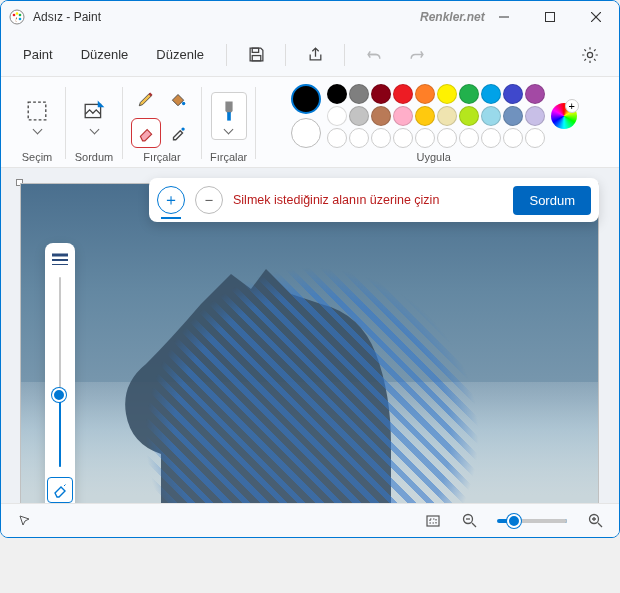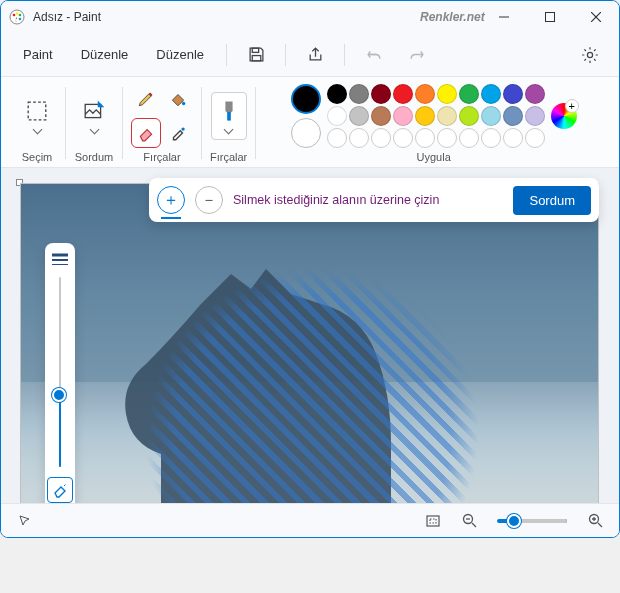--- a/index.html
+++ b/index.html
@@ -41,21 +41,21 @@
 .sky{position:absolute;inset:0;background:linear-gradient(180deg,#4a6f8e 0%,#6488a2 30%,#7a99af 60%,#b8c9d2 100%);}
 .wave{position:absolute;left:0;right:0;top:55%;height:45%;background:linear-gradient(180deg,rgba(255,255,255,.15),rgba(200,220,230,.6) 30%,#c9d6db 70%);}
 .dog{position:absolute;left:60px;top:60px;width:400px;height:300px;}
 .dog-fill{fill:#3a5166;opacity:.9;}
 .hatch{position:absolute;left:60px;top:50px;width:420px;height:310px;background:repeating-linear-gradient(45deg,rgba(51,119,204,.55) 0 6px,transparent 6px 13px);-webkit-mask:radial-gradient(ellipse 55% 75% at 55% 65%,#000 60%,transparent 72%);mask:radial-gradient(ellipse 55% 75% at 55% 65%,#000 60%,transparent 72%);}
 .handle{position:absolute;width:7px;height:7px;background:#fff;border:1px solid #888;}
 .eraser-bar{position:absolute;left:148px;top:10px;width:450px;height:44px;background:#fff;border-radius:8px;box-shadow:0 4px 12px rgba(0,0,0,.15);display:flex;align-items:center;padding:0 8px;gap:10px;}
 .circ-btn{width:28px;height:28px;border-radius:50%;border:1px solid #bbb;display:flex;align-items:center;justify-content:center;cursor:pointer;font-size:16px;color:#555;position:relative;}
 .circ-btn.active{border-color:#0078d4;color:#0078d4;}
 .circ-btn.active::after{content:"";position:absolute;left:3px;right:3px;bottom:-6px;height:2px;background:#0078d4;}
-.eraser-text{flex:1;font-size:12.5px;color:#701a75;}
+.eraser-text{flex:1;font-size:12.5px;color:#b91c1c;}
 .apply-btn{background:#0067c0;color:#fff;border:none;padding:7px 16px;border-radius:4px;font-size:13px;cursor:pointer;}
 .slider-panel{position:absolute;left:44px;top:75px;width:30px;height:270px;background:#fff;border-radius:8px;box-shadow:0 4px 12px rgba(0,0,0,.15);display:flex;flex-direction:column;align-items:center;padding:10px 0;}
 .slider-icon{width:18px;height:14px;margin-bottom:10px;}
 .vslider{width:8px;flex:1;position:relative;}
 .vslider-track{position:absolute;left:3px;top:0;bottom:0;width:2px;background:#c8c8c8;border-radius:2px;}
 .vslider-fill{position:absolute;left:3px;bottom:0;width:2px;height:35%;background:#0078d4;border-radius:2px;}
 .vslider-thumb{position:absolute;left:-4px;bottom:34%;width:14px;height:14px;background:#0078d4;border-radius:50%;border:2px solid #fff;box-shadow:0 0 0 1px #0078d4;}
 .sp-tool{width:26px;height:26px;margin-top:10px;border:1.5px solid #0078d4;border-radius:4px;display:flex;align-items:center;justify-content:center;color:#0078d4;cursor:pointer;}
 .statusbar{height:34px;background:#f7f9fc;border-top:1px solid #e5e5e5;display:flex;align-items:center;padding:0 10px;gap:8px;}
 .sb-spacer{flex:1;}

